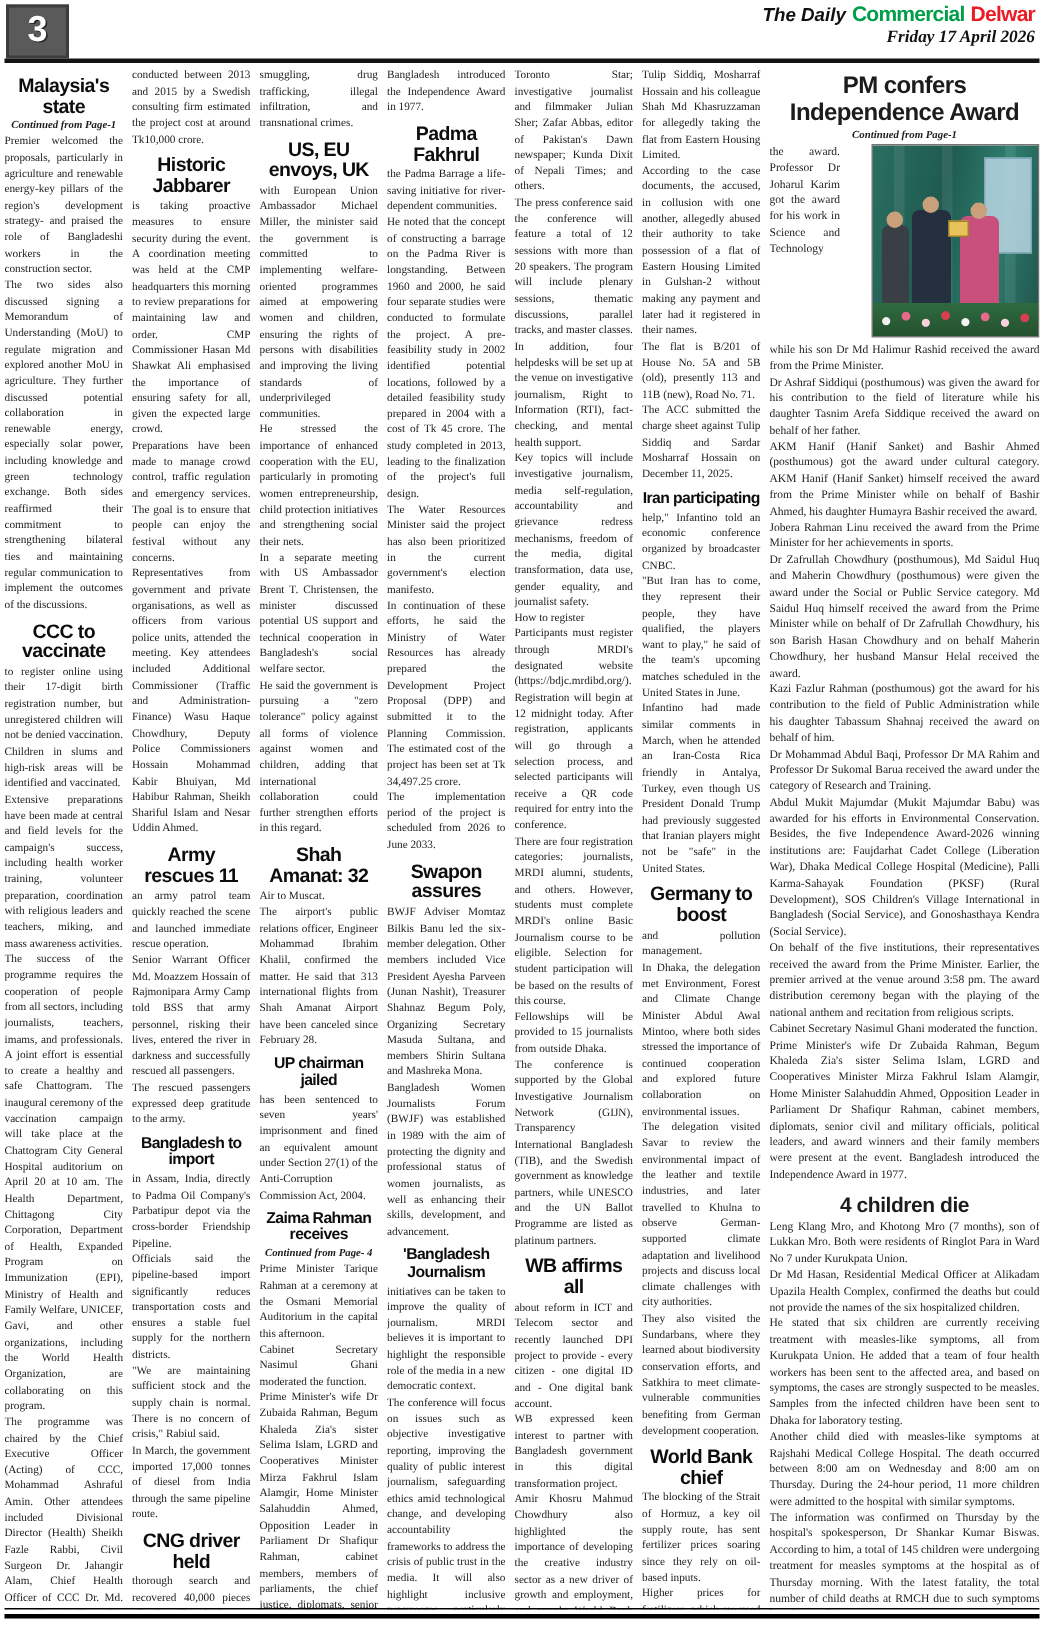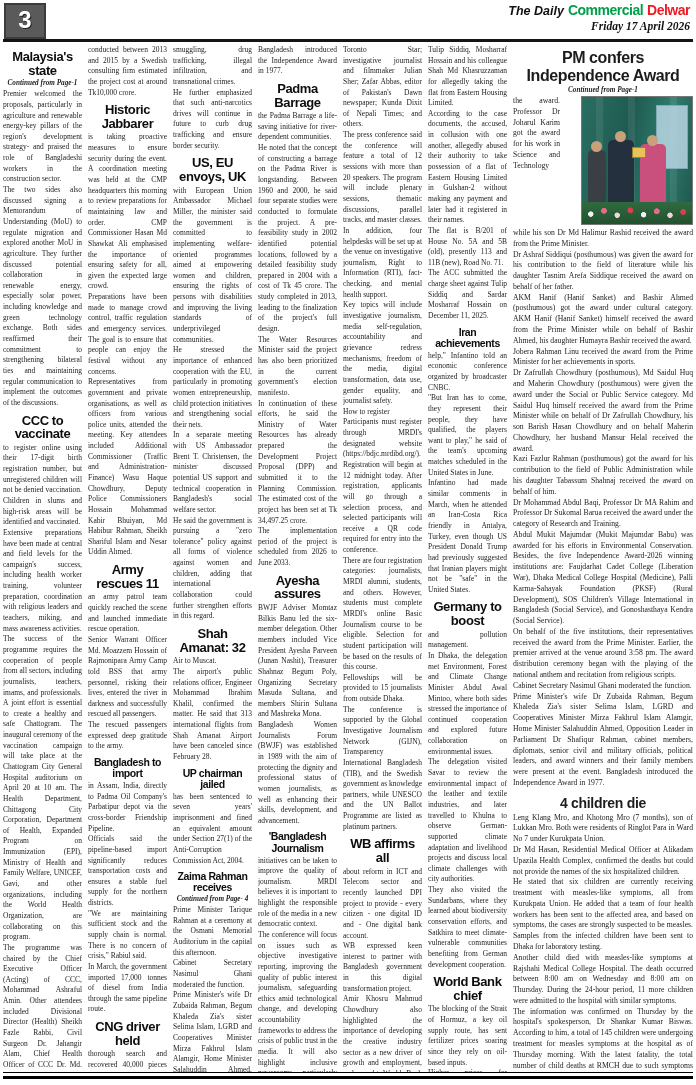--- a/index.html
+++ b/index.html
@@ -96,45 +96,44 @@
         <p class="para">The rescued passengers expressed deep gratitude to the army.</p>
         <div class="headline" style="font-size: 10.5px;">Bangladesh to import</div>
         <p class="para">in Assam, India, directly to Padma Oil Company's Parbatipur depot via the cross-border Friendship Pipeline.</p>
         <p class="para">Officials said the pipeline-based import significantly reduces transportation costs and ensures a stable fuel supply for the northern districts.</p>
         <p class="para">"We are maintaining sufficient stock and the supply chain is normal. There is no concern of crisis," Rabiul said.</p>
         <p class="para">In March, the government imported 17,000 tonnes of diesel from India through the same pipeline route.</p>
         <div class="headline" style="font-size: 13px;">CNG driver held</div>
         <p class="para">thorough search and recovered 40,000 pieces of yaba pills which were hidden under the driver's seat.</p>
       </div><div class="col">
         <p class="para">smuggling, drug trafficking, illegal infiltration, and transnational crimes.</p>
-        <p class="para">He further emphasized that such anti-narcotics drives will continue in future to curb drug trafficking and ensure border security.</p>
         <div class="headline" style="font-size: 13px;">US, EU envoys, UK</div>
         <p class="para">with European Union Ambassador Michael Miller, the minister said the government is committed to implementing welfare-oriented programmes aimed at empowering women and children, ensuring the rights of persons with disabilities and improving the living standards of underprivileged communities.</p>
         <p class="para">He stressed the importance of enhanced cooperation with the EU, particularly in promoting women entrepreneurship, child protection initiatives and strengthening social their nets.</p>
         <p class="para">In a separate meeting with US Ambassador Brent T. Christensen, the minister discussed potential US support and technical cooperation in Bangladesh's social welfare sector.</p>
         <p class="para">He said the government is pursuing a "zero tolerance" policy against all forms of violence against women and children, adding that international collaboration could further strengthen efforts in this regard.</p>
         <div class="headline" style="font-size: 13px;">Shah Amanat: 32</div>
         <p class="para">Air to Muscat.</p>
         <p class="para">The airport's public relations officer, Engineer Mohammad Ibrahim Khalil, confirmed the matter. He said that 313 international flights from Shah Amanat Airport have been canceled since February 28.</p>
         <div class="headline" style="font-size: 10.5px;">UP chairman jailed</div>
         <p class="para">has been sentenced to seven years' imprisonment and fined an equivalent amount under Section 27(1) of the Anti-Corruption Commission Act, 2004.</p>
         <div class="headline" style="font-size: 10.5px;">Zaima Rahman receives</div>
         <div class="continued">Continued from Page- 4</div>
         <p class="para">Prime Minister Tarique Rahman at a ceremony at the Osmani Memorial Auditorium in the capital this afternoon.</p>
         <p class="para">Cabinet Secretary Nasimul Ghani moderated the function.</p>
         <p class="para">Prime Minister's wife Dr Zubaida Rahman, Begum Khaleda Zia's sister Selima Islam, LGRD and Cooperatives Minister Mirza Fakhrul Islam Alamgir, Home Minister Salahuddin Ahmed, Opposition Leader in Parliament Dr Shafiqur Rahman, cabinet members, members of parliaments, the chief justice, diplomats, senior civil and military officials, political leaders, and award winners and their family members were present at the event.</p>
       </div><div class="col">
         <p class="para">Bangladesh introduced the Independence Award in 1977.</p>
-        <div class="headline" style="font-size: 13px;">Padma Barrage</div>
+        <div class="headline" style="font-size: 13px;">Padma Fakhrul</div>
         <p class="para">the Padma Barrage a life-saving initiative for river-dependent communities.</p>
         <p class="para">He noted that the concept of constructing a barrage on the Padma River is longstanding. Between 1960 and 2000, he said four separate studies were conducted to formulate the project. A pre-feasibility study in 2002 identified potential locations, followed by a detailed feasibility study prepared in 2004 with a cost of Tk 45 crore. The study completed in 2013, leading to the finalization of the project's full design.</p>
         <p class="para">The Water Resources Minister said the project has also been prioritized in the current government's election manifesto.</p>
         <p class="para">In continuation of these efforts, he said the Ministry of Water Resources has already prepared the Development Project Proposal (DPP) and submitted it to the Planning Commission. The estimated cost of the project has been set at Tk 34,497.25 crore.</p>
         <p class="para">The implementation period of the project is scheduled from 2026 to June 2033.</p>
-        <div class="headline" style="font-size: 13px;">Ayesha assures</div>
+        <div class="headline" style="font-size: 13px;">Swapon assures</div>
         <p class="para">BWJF Adviser Momtaz Bilkis Banu led the six-member delegation. Other members included Vice President Ayesha Parveen (Junan Nashit), Treasurer Shahnaz Begum Poly, Organizing Secretary Masuda Sultana, and members Shirin Sultana and Mashreka Mona.</p>
         <p class="para">Bangladesh Women Journalists Forum (BWJF) was established in 1989 with the aim of protecting the dignity and professional status of women journalists, as well as enhancing their skills, development, and advancement.</p>
         <div class="headline" style="font-size: 10.5px;">'Bangladesh Journalism</div>
         <p class="para">initiatives can be taken to improve the quality of journalism. MRDI believes it is important to highlight the responsible role of the media in a new democratic context.</p>
         <p class="para">The conference will focus on issues such as objective investigative reporting, improving the quality of public interest journalism, safeguarding ethics amid technological change, and developing accountability frameworks to address the crisis of public trust in the media. It will also highlight inclusive newsrooms, particularly increasing women's participation.</p>
       </div><div class="col">
         <p class="para">Toronto Star; investigative journalist and filmmaker Julian Sher; Zafar Abbas, editor of Pakistan's Dawn newspaper; Kunda Dixit of Nepali Times; and others.</p>
         <p class="para">The press conference said the conference will feature a total of 12 sessions with more than 20 speakers. The program will include plenary sessions, thematic discussions, parallel tracks, and master classes.</p>
         <p class="para">In addition, four helpdesks will be set up at the venue on investigative journalism, Right to Information (RTI), fact-checking, and mental health support.</p>
         <p class="para">Key topics will include investigative journalism, media self-regulation, accountability and grievance redress mechanisms, freedom of the media, digital transformation, data use, gender equality, and journalist safety.</p>
@@ -145,21 +144,21 @@
         <p class="para">The conference is supported by the Global Investigative Journalism Network (GIJN), Transparency International Bangladesh (TIB), and the Swedish government as knowledge partners, while UNESCO and the UN Ballot Programme are listed as platinum partners.</p>
         <div class="headline" style="font-size: 13px;">WB affirms all</div>
         <p class="para">about reform in ICT and Telecom sector and recently launched DPI project to provide - every citizen - one digital ID and - One digital bank account.</p>
         <p class="para">WB expressed keen interest to partner with Bangladesh government in this digital transformation project.</p>
         <p class="para">Amir Khosru Mahmud Chowdhury also highlighted the importance of developing the creative industry sector as a new driver of growth and employment, and sought World Bank support in this area.</p>
       </div><div class="col">
         <p class="para">Tulip Siddiq, Mosharraf Hossain and his colleague Shah Md Khasruzzaman for allegedly taking the flat from Eastern Housing Limited.</p>
         <p class="para">According to the case documents, the accused, in collusion with one another, allegedly abused their authority to take possession of a flat of Eastern Housing Limited in Gulshan-2 without making any payment and later had it registered in their names.</p>
         <p class="para">The flat is B/201 of House No. 5A and 5B (old), presently 113 and 11B (new), Road No. 71.</p>
         <p class="para">The ACC submitted the charge sheet against Tulip Siddiq and Sardar Mosharraf Hossain on December 11, 2025.</p>
-        <div class="headline" style="font-size: 10.5px;">Iran achievements</div>
+        <div class="headline" style="font-size: 10.5px;">Iran participating</div>
         <p class="para">help," Infantino told an economic conference organized by broadcaster CNBC.</p>
         <p class="para">"But Iran has to come, they represent their people, they have qualified, the players want to play," he said of the team's upcoming matches scheduled in the United States in June.</p>
         <p class="para">Infantino had made similar comments in March, when he attended an Iran-Costa Rica friendly in Antalya, Turkey, even though US President Donald Trump had previously suggested that Iranian players might not be "safe" in the United States.</p>
         <div class="headline" style="font-size: 13px;">Germany to boost</div>
         <p class="para">and pollution management.</p>
         <p class="para">In Dhaka, the delegation met Environment, Forest and Climate Change Minister Abdul Awal Mintoo, where both sides stressed the importance of continued cooperation and explored future collaboration on environmental issues.</p>
         <p class="para">The delegation visited Savar to review the environmental impact of the leather and textile industries, and later travelled to Khulna to observe German-supported climate adaptation and livelihood projects and discuss local climate challenges with city authorities.</p>
         <p class="para">They also visited the Sundarbans, where they learned about biodiversity conservation efforts, and Satkhira to meet climate-vulnerable communities benefiting from German development cooperation.</p>
         <div class="headline" style="font-size: 13px;">World Bank chief</div>
         <p class="para">The blocking of the Strait of Hormuz, a key oil supply route, has sent fertilizer prices soaring since they rely on oil-based inputs.</p>

